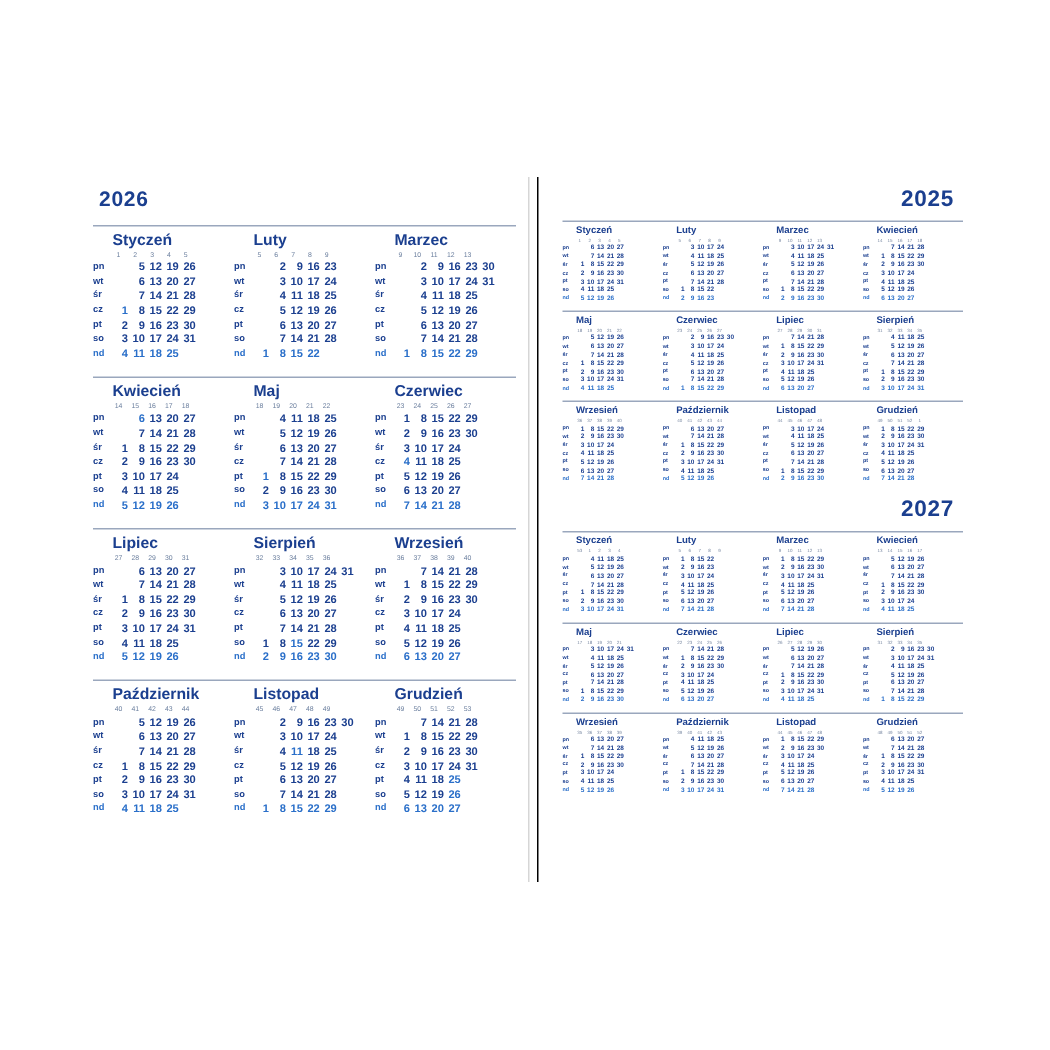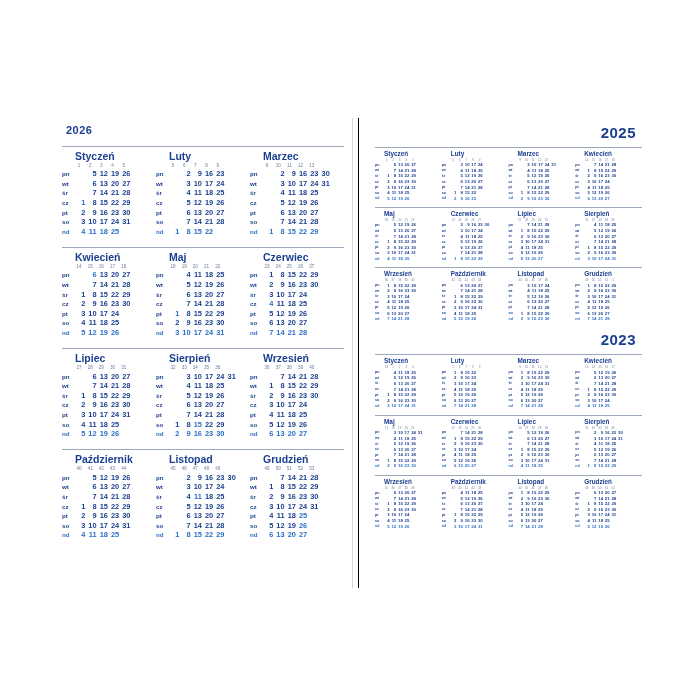--- a/index.html
+++ b/index.html
@@ -21,21 +21,21 @@
   }
   .leaf{
     position:relative;
     box-sizing:border-box;
     height:100%;
   }
   .leaf-left{width:310px;padding:6px 14px 0 14px;}
   .leaf-right{width:294px;padding:6px 10px 0 16px;border-left:1px solid #000000;}
 
   .year-main{
-    font-size:11px;font-weight:bold;color:#1b3f8f;
+    font-size:14px;font-weight:bold;color:#1b3f8f;
     letter-spacing:.5px;
     margin:0 0 10px 4px;
   }
   .year-right{
     font-size:15px;font-weight:bold;color:#1b3f8f;
     letter-spacing:.5px;
     text-align:right;
     margin:0 6px 6px 0;
   }
   .year-right.second{margin-top:10px;}
@@ -2106,21 +2106,21 @@
                   <b>7</b>
                   <b>14</b>
                   <b>21</b>
                   <b>28</b>
                   <b></b>
                 </div>
               </div>
             </div>
           </div>
         </div>
-      <div class="year-right second">2023</div>
+      <div class="year-right second">2027</div>
       <div id="right-year-1">
           <div class="sm-qrow">
             <div class="mcol">
               <div class="sm-mname">Styczeń</div>
               <div class="sm-wk">
                 <span>53</span>
                 <span>1</span>
                 <span>2</span>
                 <span>3</span>
                 <span>4</span>

